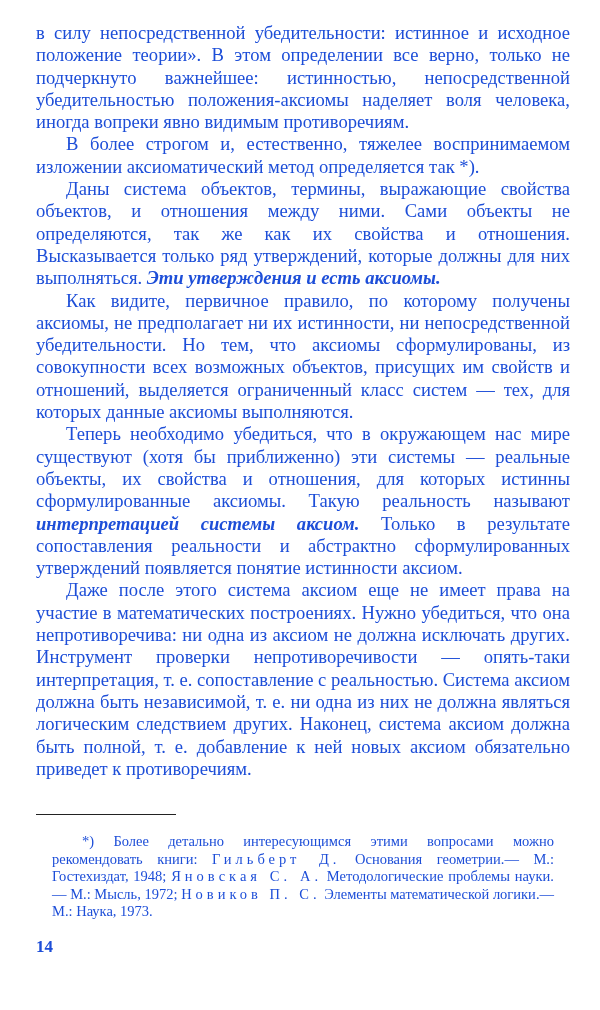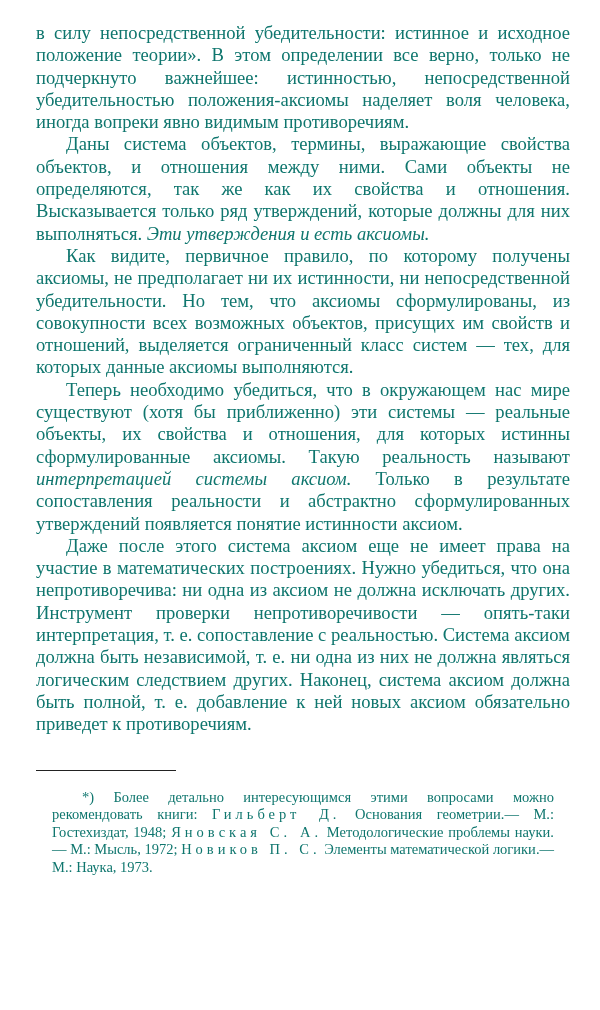--- a/index.html
+++ b/index.html
@@ -1,42 +1,44 @@
 <!DOCTYPE html>
 <html><head>
 <meta charset="utf-8">
 <style>
   html, body { margin: 0; padding: 0; background: #ffffff; }
   body { width: 600px; height: 1010px; position: relative; overflow: hidden; }
   .page {
     position: absolute; left: 36px; top: 22px; width: 534px;
     font-family: "Liberation Serif", "DejaVu Serif", serif;
-    color: #0f766e;
+    color: #1d4ed8;
   }
   .body-text { font-size: 18.6px; line-height: 22.3px; }
   .para { margin: 0; text-align: justify; text-indent: 0; }
   .para.indent { text-indent: 30px; }
-  em { font-style: italic; }
+  em { font-style: italic; font-weight: bold; }
   .rule {
     width: 140px; height: 0; border-top: 1.5px solid #222;
     margin-top: 34px; margin-bottom: 18px;
   }
   .footnote { font-size: 14.5px; line-height: 17.5px; text-align: justify; text-indent: 30px; margin: 16px; }
   .spaced { letter-spacing: 4px; }
   .page-number { font-size: 17px; font-weight: bold; margin-top: 16px; }
 </style>
 </head>
 <body>
 
 <div class="page">
   <div class="body-text">
     <p class="para"><span>в силу непосредственной убедительности: истинное и исходное положение теории». В этом определении все верно, только не подчеркнуто важнейшее: истинностью, непосредственной убедительностью положения-аксиомы наделяет воля человека, иногда вопреки явно видимым противоречиям.</span></p>
+    <p class="para indent"><span>В более строгом и, естественно, тяжелее воспринимаемом изложении аксиоматический метод определяется так *).</span></p>
     <p class="para indent"><span>Даны система объектов, термины, выражающие свойства объектов, и отношения между ними. Сами объекты не определяются, так же как их свойства и отношения. Высказывается только ряд утверждений, которые должны для них выполняться. </span><em>Эти утверждения и есть аксиомы.</em></p>
     <p class="para indent"><span>Как видите, первичное правило, по которому получены аксиомы, не предполагает ни их истинности, ни непосредственной убедительности. Но тем, что аксиомы сформулированы, из совокупности всех возможных объектов, присущих им свойств и отношений, выделяется ограниченный класс систем — тех, для которых данные аксиомы выполняются.</span></p>
     <p class="para indent"><span>Теперь необходимо убедиться, что в окружающем нас мире существуют (хотя бы приближенно) эти системы — реальные объекты, их свойства и отношения, для которых истинны сформулированные аксиомы. Такую реальность называют </span><em>интерпретацией системы аксиом.</em><span> Только в результате сопоставления реальности и абстрактно сформулированных утверждений появляется понятие истинности аксиом.</span></p>
     <p class="para indent"><span>Даже после этого система аксиом еще не имеет права на участие в математических построениях. Нужно убедиться, что она непротиворечива: ни одна из аксиом не должна исключать других. Инструмент проверки непротиворечивости — опять-таки интерпретация, т. е. сопоставление с реальностью. Система аксиом должна быть независимой, т. е. ни одна из них не должна являться логическим следствием других. Наконец, система аксиом должна быть полной, т. е. добавление к ней новых аксиом обязательно приведет к противоречиям.</span></p>
   </div>
 
   <div class="rule"></div>
 
   <p class="footnote"><span>*) Более детально интересующимся этими вопросами можно рекомендовать книги: </span><span class="spaced">Гильберт Д.</span><span> Основания геометрии.— М.: Гостехиздат, 1948; </span><span class="spaced">Яновская С. А.</span><span> Методологические проблемы науки.— М.: Мысль, 1972; </span><span class="spaced">Новиков П. С.</span><span> Элементы математической логики.— М.: Наука, 1973.</span></p>
 
+  <div class="page-number">14</div>
 </div>
 
 </body></html>

